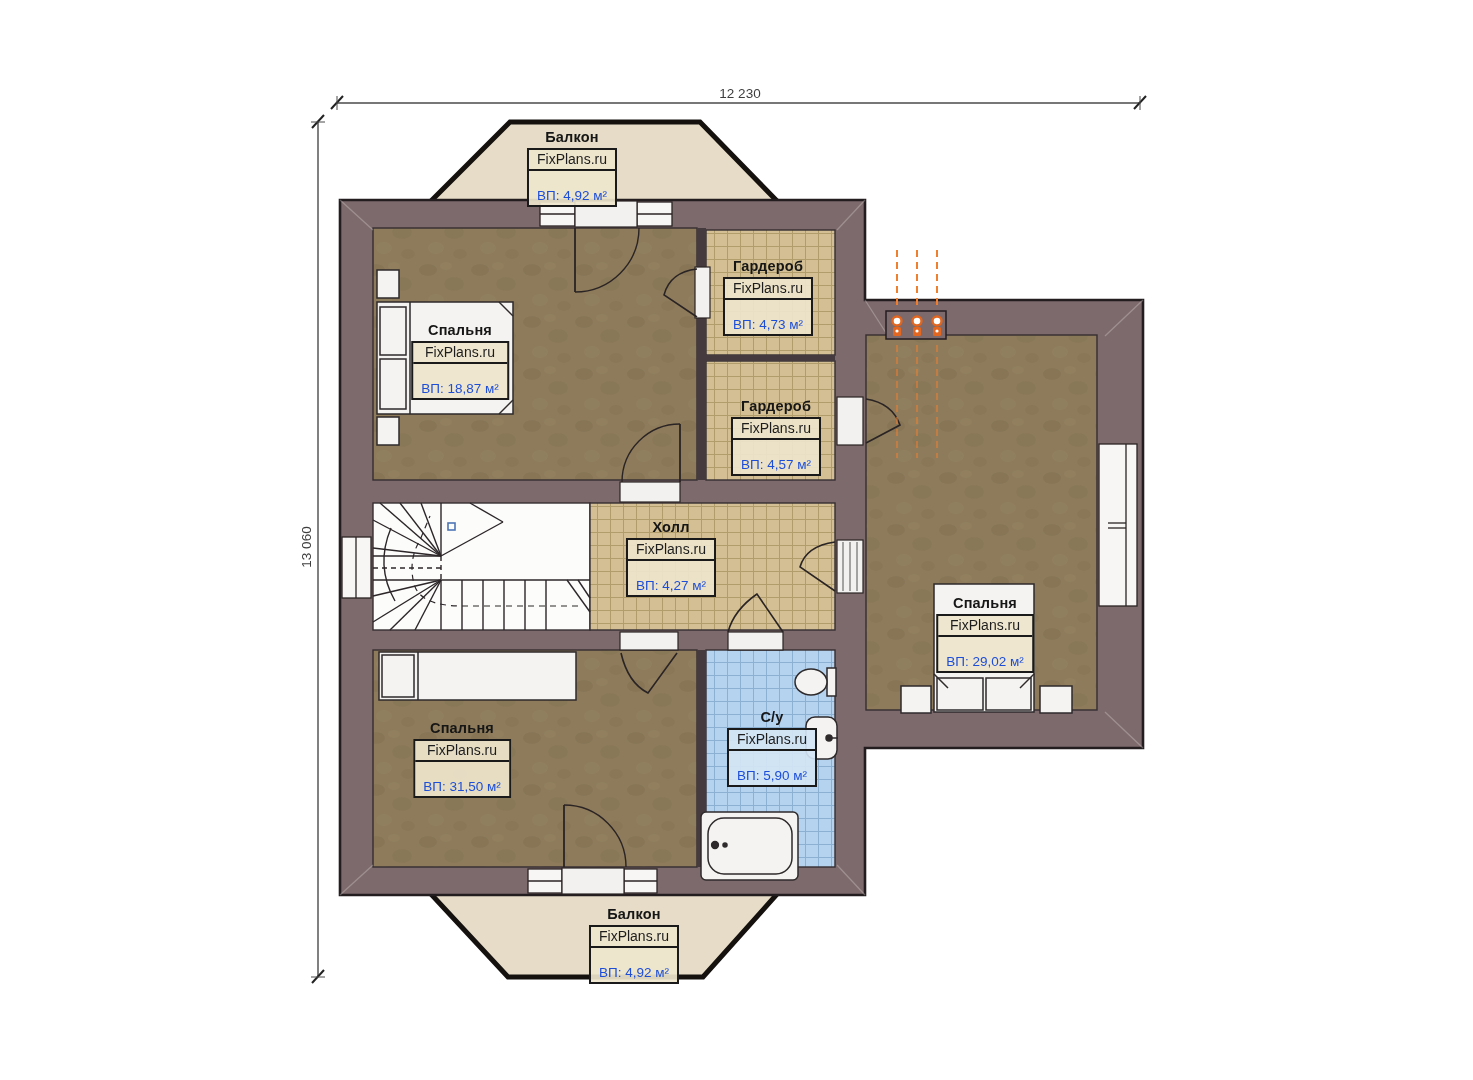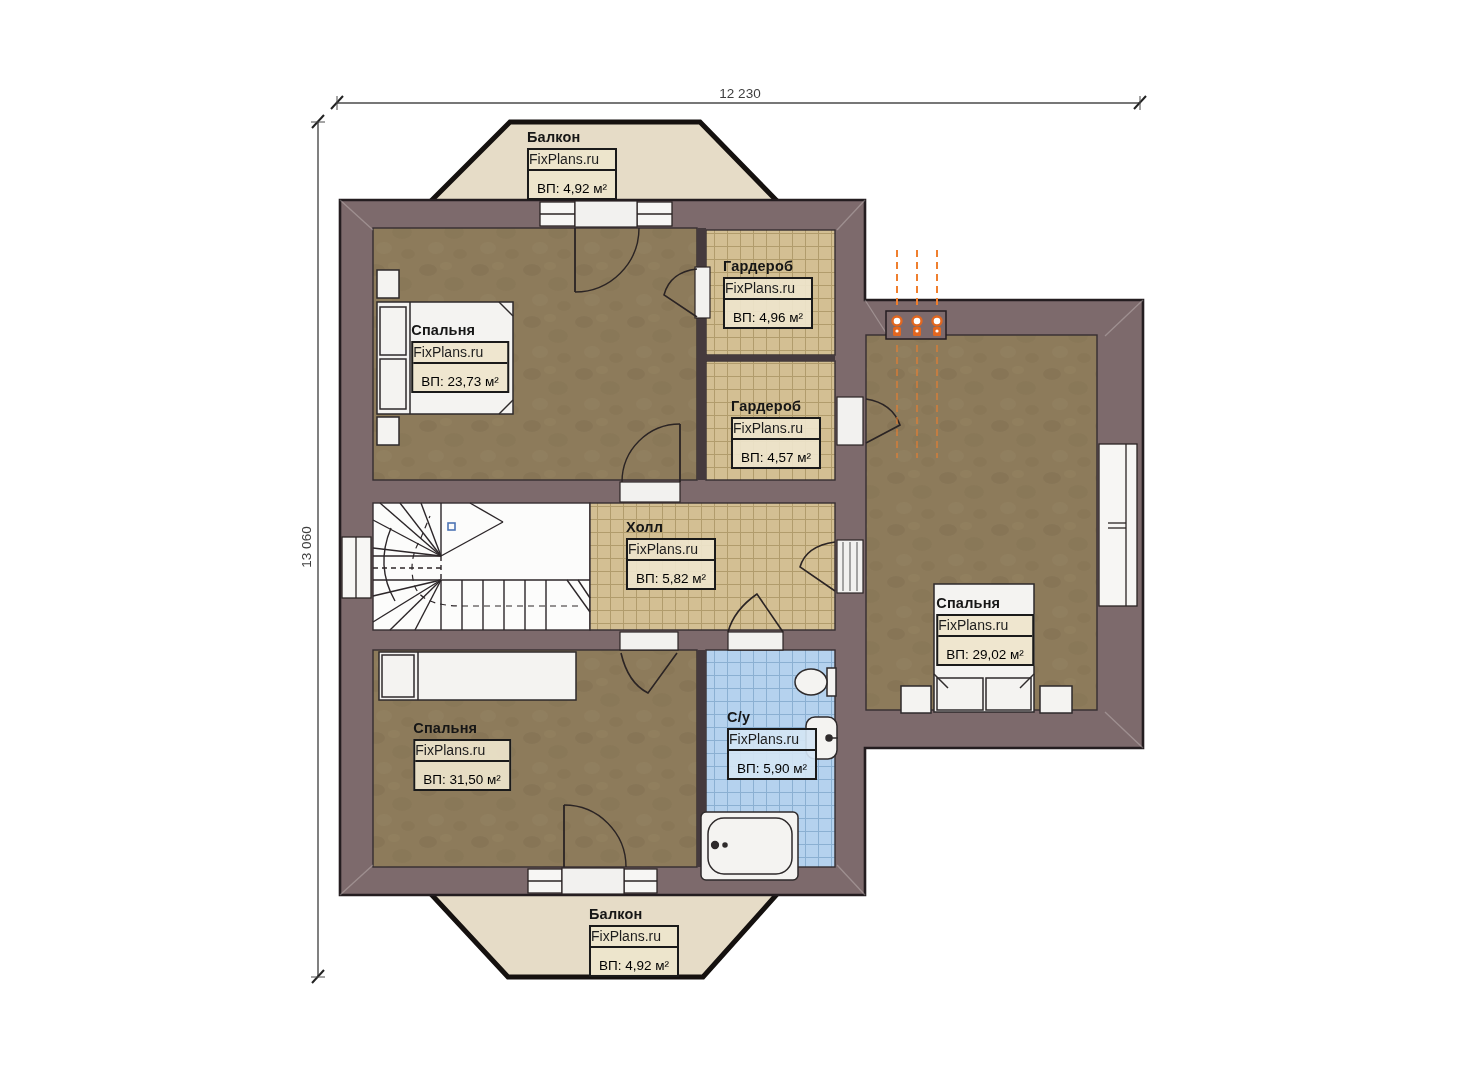--- a/index.html
+++ b/index.html
@@ -1,28 +1,28 @@
 <!DOCTYPE html>
 <html style="--wall: #7d6a6c; --wall-outline: #241d20; --floor-wood: #8d7b5b; --tile-beige: #d3bf93; --tile-line: #a5905f; --tile-blue: #b5d2ee; --tile-blue-line: #84aace; --balcony: #e6dcc7; --stairs: #fcfcfb; --accent-orange: #e86f24; --label-bg: rgba(238,229,204,0.92); --label-bg-blue: rgba(212,229,244,0.92);"><head>
 <meta charset="utf-8">
 <style>
   html,body{margin:0;padding:0;background:#ffffff;}
   body{width:1473px;height:1080px;position:relative;overflow:hidden;
        font-family:"Liberation Sans", sans-serif;}
   #plan{position:absolute;left:0;top:0;width:1473px;height:1080px;}
   #plan svg{position:absolute;left:0;top:0;}
   
-  .room-label{position:absolute;transform:translateX(-50%);z-index:5;}
+  .room-label{position:absolute;transform:translateX(-50%);text-align:center;z-index:5;}
   .room-title{font-size:14.5px;font-weight:bold;color:#161616;letter-spacing:.2px;
               margin-bottom:3px;white-space:nowrap;}
   .room-box{display:inline-block;border:2px solid #1a1a1a;
             background:var(--label-bg,rgba(238,229,204,0.92));}
   .room-box.blue{background:var(--label-bg-blue,rgba(212,229,244,0.92));}
   .room-brand{font-size:14px;color:#1d1d1d;padding:1px 0 2px;white-space:nowrap;}
-  .room-area{font-size:13.5px;color:#000000;padding:10px 8px 2px;white-space:nowrap;
+  .room-area{font-size:13.5px;color:#1d4ed8;padding:17px 8px 2px;white-space:nowrap;
              border-top:2px solid #1a1a1a;}
   .dim-label{position:absolute;font-size:13.5px;color:#3e3e3e;z-index:4;white-space:nowrap;}
   .dim-top{left:740px;top:86px;transform:translateX(-50%);}
   .dim-left{left:306px;top:547px;transform:translate(-50%,-50%) rotate(-90deg);}
 </style>
 </head>
 <body>
 
 <div id="plan">
 
@@ -291,45 +291,45 @@
   <div class="room-box">
     <div class="room-brand">FixPlans.ru</div>
     <div class="room-area">ВП: 4,92 м²</div>
   </div>
 </div>
 
 <div class="room-label" style="left:460px;top:322px;">
   <div class="room-title">Спальня</div>
   <div class="room-box">
     <div class="room-brand">FixPlans.ru</div>
-    <div class="room-area">ВП: 23,73 м²</div>
+    <div class="room-area">ВП: 18,87 м²</div>
   </div>
 </div>
 
 <div class="room-label" style="left:768px;top:258px;">
   <div class="room-title">Гардероб</div>
   <div class="room-box">
     <div class="room-brand">FixPlans.ru</div>
-    <div class="room-area">ВП: 4,96 м²</div>
+    <div class="room-area">ВП: 4,73 м²</div>
   </div>
 </div>
 
 <div class="room-label" style="left:776px;top:398px;">
   <div class="room-title">Гардероб</div>
   <div class="room-box">
     <div class="room-brand">FixPlans.ru</div>
     <div class="room-area">ВП: 4,57 м²</div>
   </div>
 </div>
 
 <div class="room-label" style="left:671px;top:519px;">
   <div class="room-title">Холл</div>
   <div class="room-box">
     <div class="room-brand">FixPlans.ru</div>
-    <div class="room-area">ВП: 5,82 м²</div>
+    <div class="room-area">ВП: 4,27 м²</div>
   </div>
 </div>
 
 <div class="room-label" style="left:985px;top:595px;">
   <div class="room-title">Спальня</div>
   <div class="room-box">
     <div class="room-brand">FixPlans.ru</div>
     <div class="room-area">ВП: 29,02 м²</div>
   </div>
 </div>

